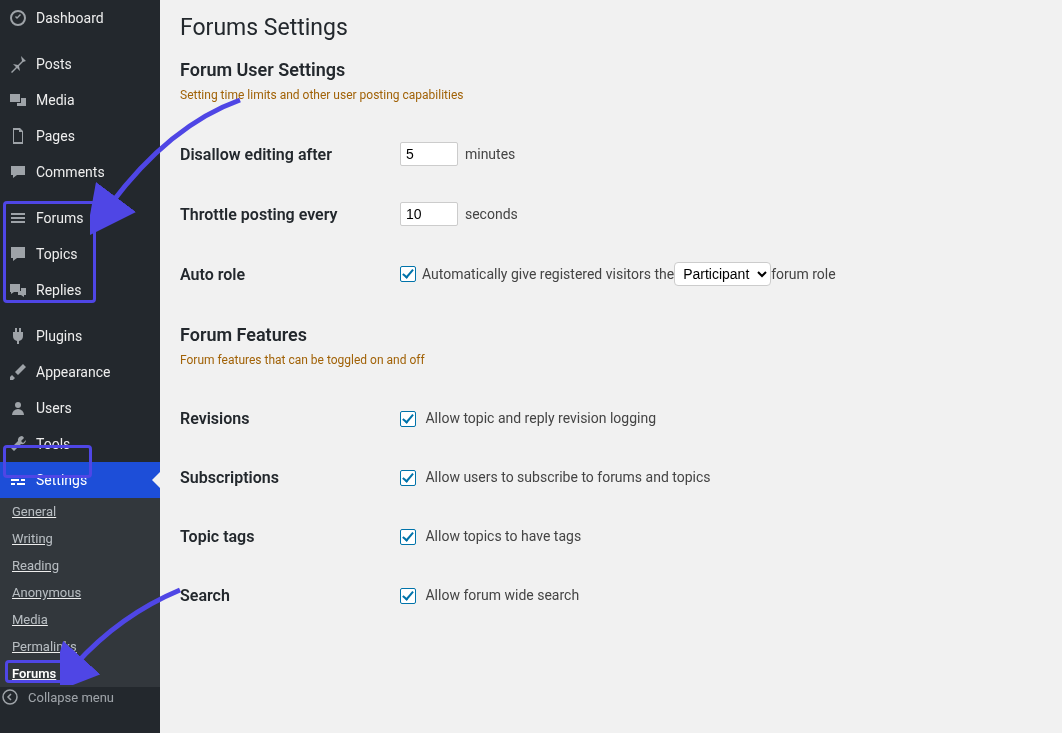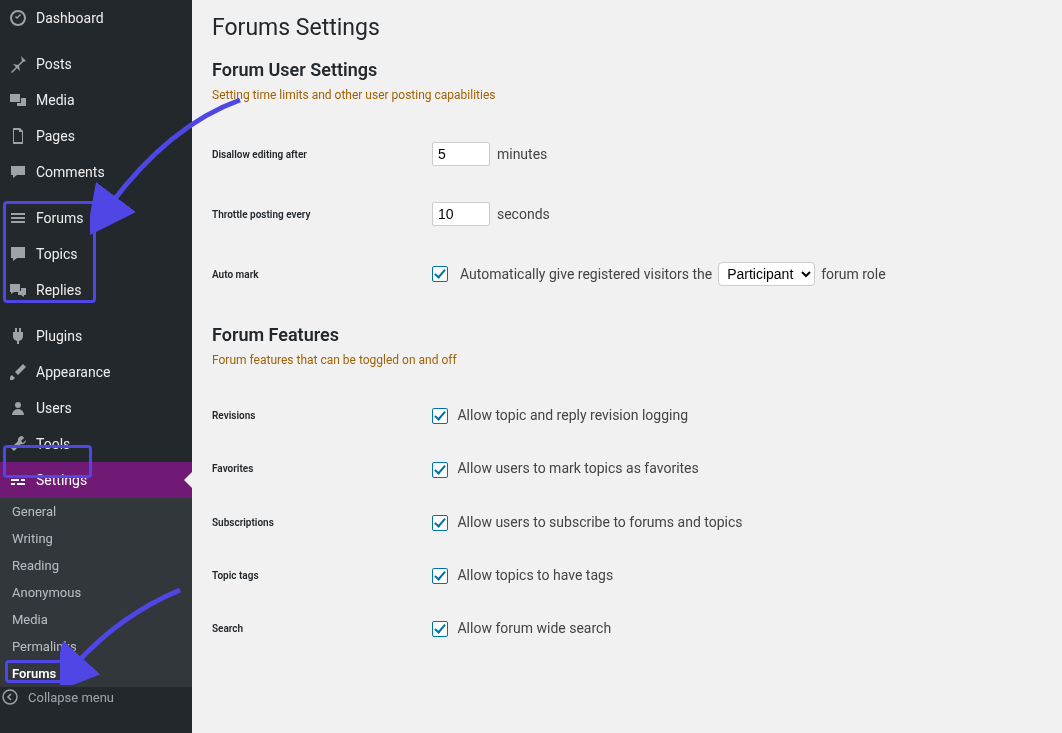--- a/index.html
+++ b/index.html
@@ -7,21 +7,21 @@
     font-family: -apple-system, BlinkMacSystemFont, "Segoe UI", Roboto, Arial, sans-serif;
     font-size: 13px;
     color: #444;
     background: #f1f1f1;
     width: 1062px;
     height: 733px;
     overflow: hidden;
     display: flex;
   }
   .sidebar {
-    width: 192px;
+    width: 160px;
     background: #23282d;
     color: #eee;
     flex-shrink: 0;
     position: relative;
   }
   .sidebar-item {
     display: flex;
     align-items: center;
     padding: 8px 8px 8px 8px;
     color: #eee;
@@ -32,35 +32,36 @@
   .sidebar-item .icon {
     width: 20px;
     height: 20px;
     margin-right: 8px;
     display: inline-flex;
     align-items: center;
     justify-content: center;
     color: rgba(240,245,250,.6);
   }
   .sidebar-item.active {
-    background: #701a75;
+    background: #1d4ed8;
     color: #fff;
   }
   .sidebar-item.active .icon { color: #fff; }
   .sidebar-item.active::after {
     content: '';
     position: absolute;
     right: 0;
     top: 50%;
     margin-top: -8px;
     border: 8px solid transparent;
     border-right-color: #f1f1f1;
   }
   .sidebar-sub {
     background: #32373c;
+    text-decoration: underline;
   }
   .sidebar-sub .sub-item {
     padding: 6px 12px;
     color: rgba(240,245,250,.7);
     font-size: 13px;
     cursor: pointer;
   }
   .sidebar-sub .sub-item.active {
     color: #fff;
     font-weight: 600;
@@ -85,21 +86,21 @@
     padding: 10px 20px 20px 20px;
     overflow: auto;
   }
   h1 { font-size: 23px; font-weight: 400; color: #23282d; margin: 4px 0 18px 0; }
   h2 { font-size: 18px; font-weight: 600; color: #23282d; margin: 0 0 8px 0; }
   .desc { font-size: 12px; color: #a16207; margin-bottom: 22px; }
   .form-table { width: 100%; border-collapse: collapse; }
   .form-table th {
     text-align: left;
     font-weight: 600;
-    font-size: 10px;
+    font-size: 16px;
     color: #23282d;
     width: 220px;
     padding: 20px 10px 20px 0;
     vertical-align: middle;
   }
   .form-table td {
     padding: 18px 0;
     font-size: 14px;
     color: #444;
     vertical-align: middle;
@@ -331,23 +332,23 @@
       </td>
     </tr>
     <tr>
       <th>Throttle posting every</th>
       <td>
         <input type="text" class="small" value="10" style="">
         &nbsp;<span>seconds</span>
       </td>
     </tr>
     <tr>
-      <th>Auto mark</th>
-      <td>
-        <label style="display:inline-flex; align-items:center; gap:6px; flex-wrap:wrap;">
+      <th>Auto role</th>
+      <td>
+        <label style="display:inline-flex; align-items:center; flex-wrap:wrap;">
           <input type="checkbox" checked="" style="">
           <span>Automatically give registered visitors the</span>
           <select>
             <option>Participant</option>
           </select>
           <span>forum role</span>
         </label>
       </td>
     </tr>
   </tbody>
@@ -363,29 +364,20 @@
         <tr>
       <th>Revisions</th>
       <td>
         <label>
           <input type="checkbox" checked="" style="">
           <span>Allow topic and reply revision logging</span>
         </label>
       </td>
     </tr>
     <tr>
-      <th>Favorites</th>
-      <td>
-        <label>
-          <input type="checkbox" checked="" style="">
-          <span>Allow users to mark topics as favorites</span>
-        </label>
-      </td>
-    </tr>
-    <tr>
       <th>Subscriptions</th>
       <td>
         <label>
           <input type="checkbox" checked="" style="">
           <span>Allow users to subscribe to forums and topics</span>
         </label>
       </td>
     </tr>
     <tr>
       <th>Topic tags</th>

